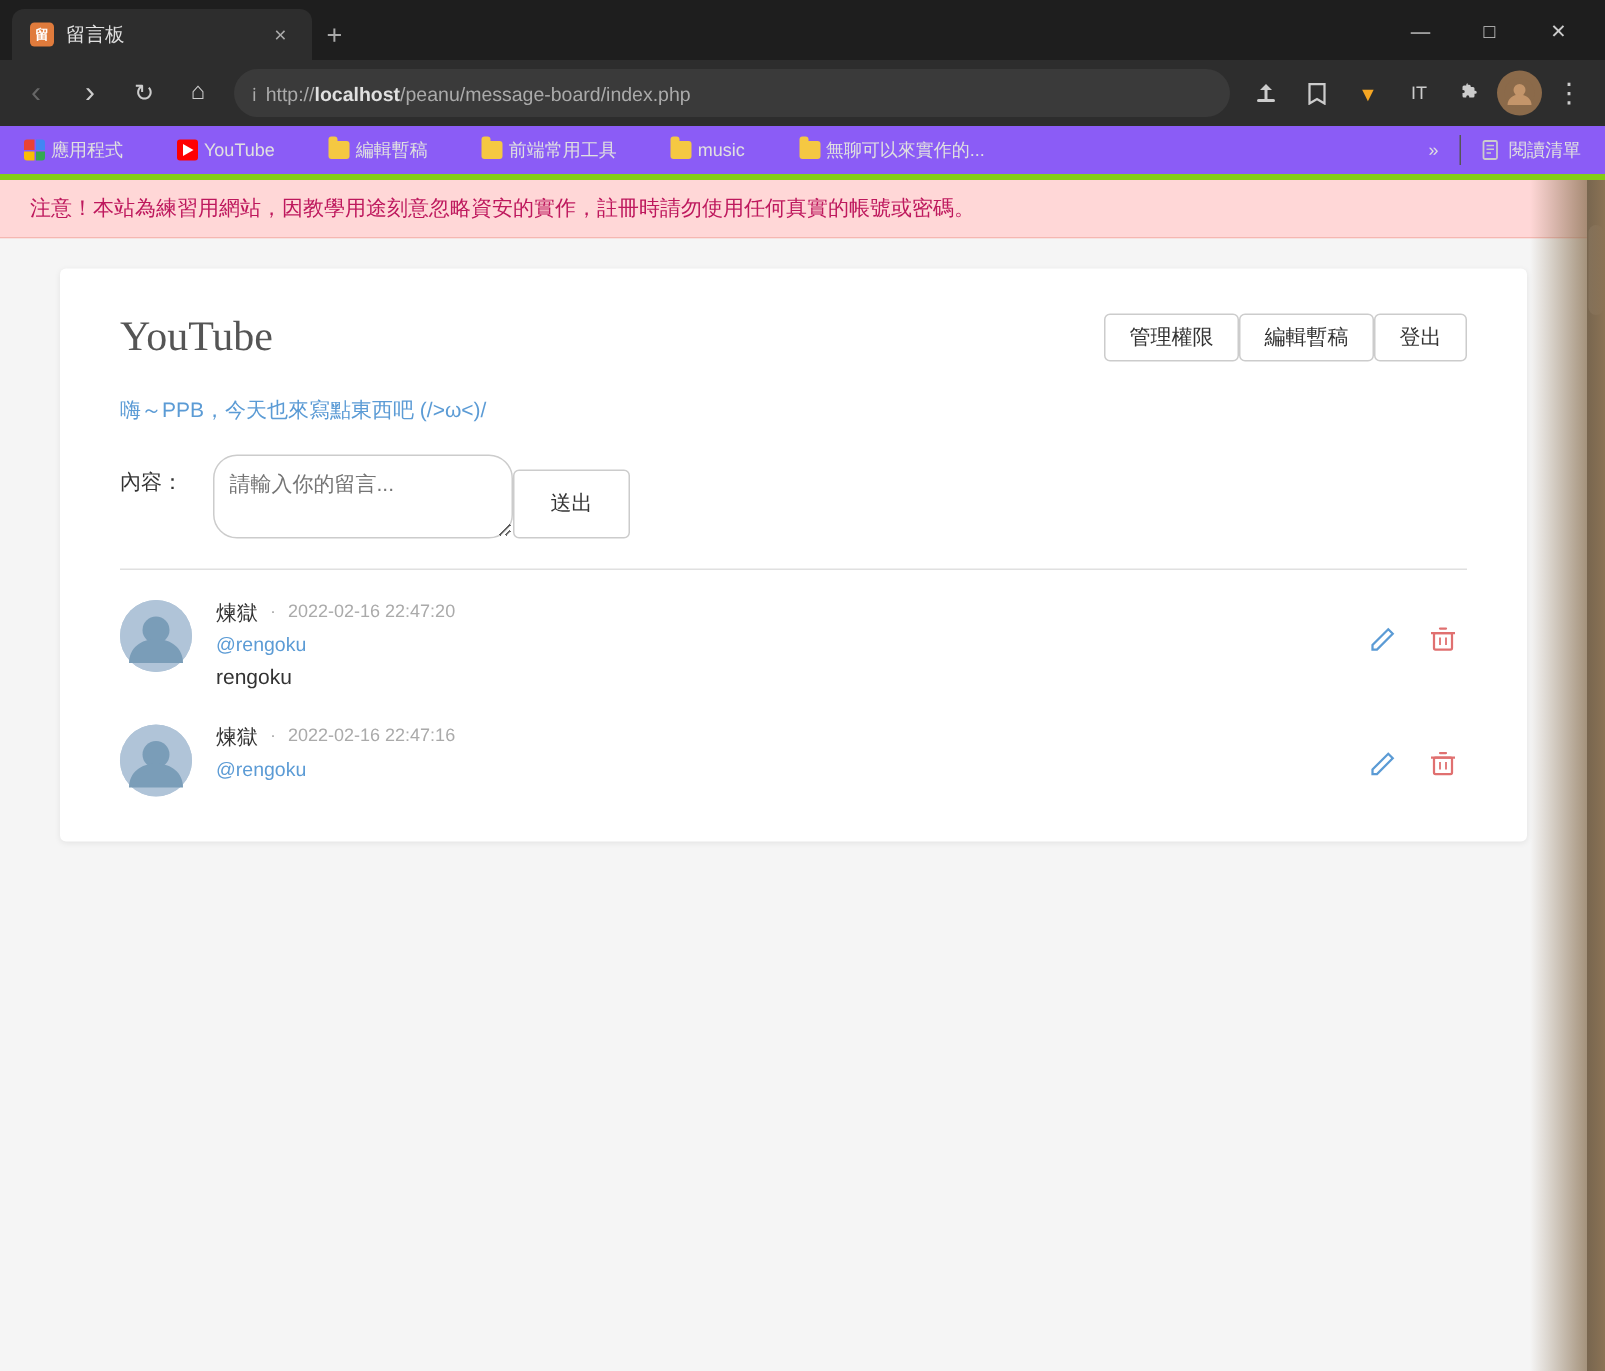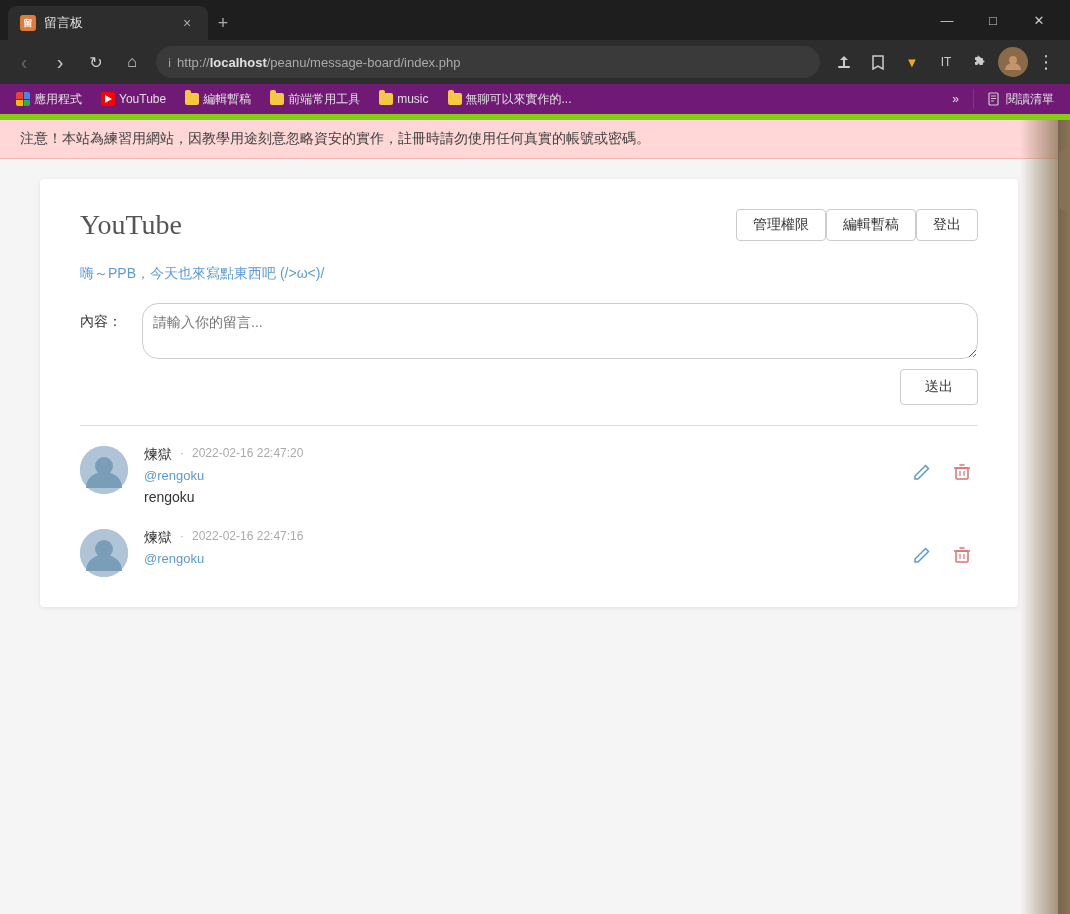--- a/index.html
+++ b/index.html
@@ -171,27 +171,27 @@
       display: flex;
       align-items: center;
       justify-content: center;
       font-size: 12px;
       color: white;
     }
 
     
     .bookmarks-bar {
       height: 36px;
-      background: #701a75;
+      background: #8b5cf6;
       display: flex;
       align-items: center;
       padding: 0 8px;
-      gap: 3px;
+      gap: 20px;
       flex-shrink: 0;
-      border-bottom: 6px solid #84cc16;
+      border-bottom: 4px solid #84cc16;
     }
     .bookmark-item {
       display: flex;
       align-items: center;
       gap: 4px;
       padding: 4px 8px;
       border-radius: 4px;
       cursor: pointer;
       color: #e0e0e0;
       font-size: 12px;
@@ -279,21 +279,21 @@
       background: #f5f5f5;
       overflow: hidden;
       display: flex;
       flex-direction: column;
     }
 
     
     .warning-banner {
       background: #ffd7d7;
       padding: 10px 20px;
-      color: #404040;
+      color: #be185d;
       font-size: 14px;
       flex-shrink: 0;
       border-bottom: 1px solid #f5b7b1;
     }
 
     
     .main-content {
       flex: 1;
       background: #f5f5f5;
       padding: 20px 40px;
@@ -331,21 +331,21 @@
       background: white;
       border-radius: 4px;
       font-size: 14px;
       color: #333;
       cursor: pointer;
     }
 
     
     .comment-form {
       display: flex;
-      flex-direction: column;
+      flex-direction: row;
       margin-bottom: 20px;
     }
     .form-row {
       display: flex;
       align-items: flex-start;
       gap: 12px;
     }
     .form-label {
       font-size: 14px;
       color: #333;

